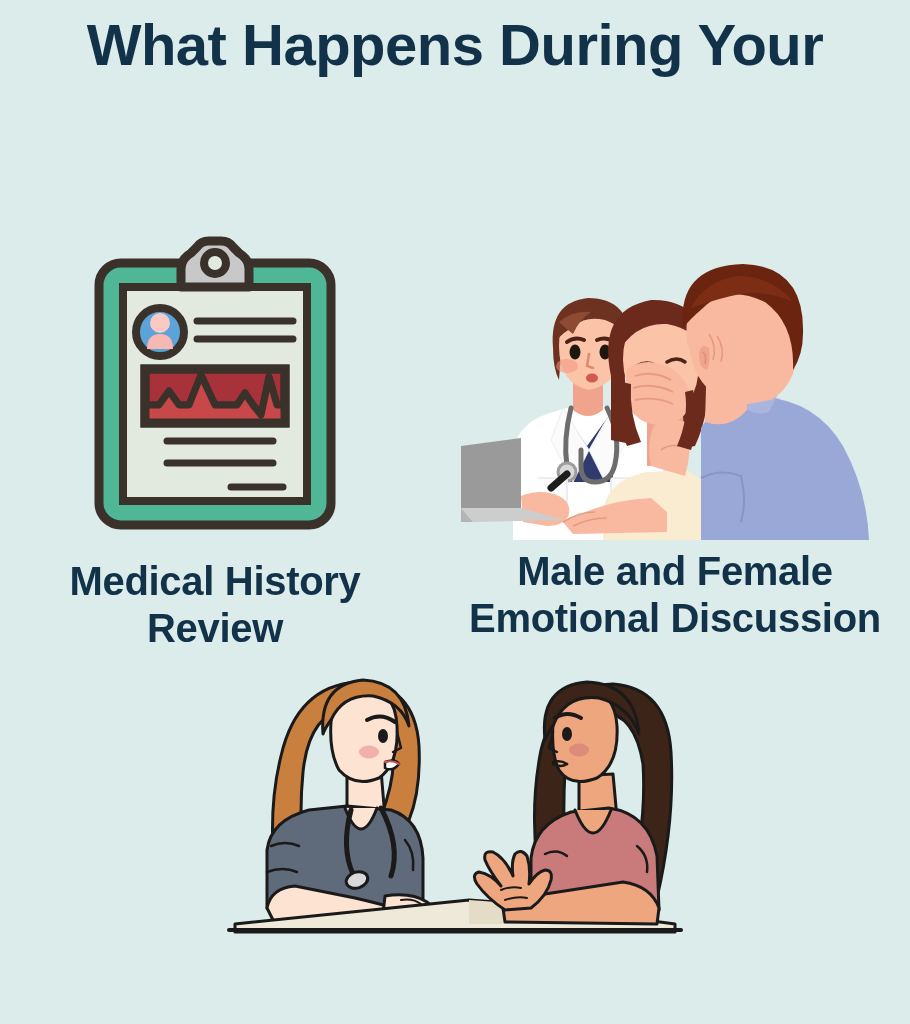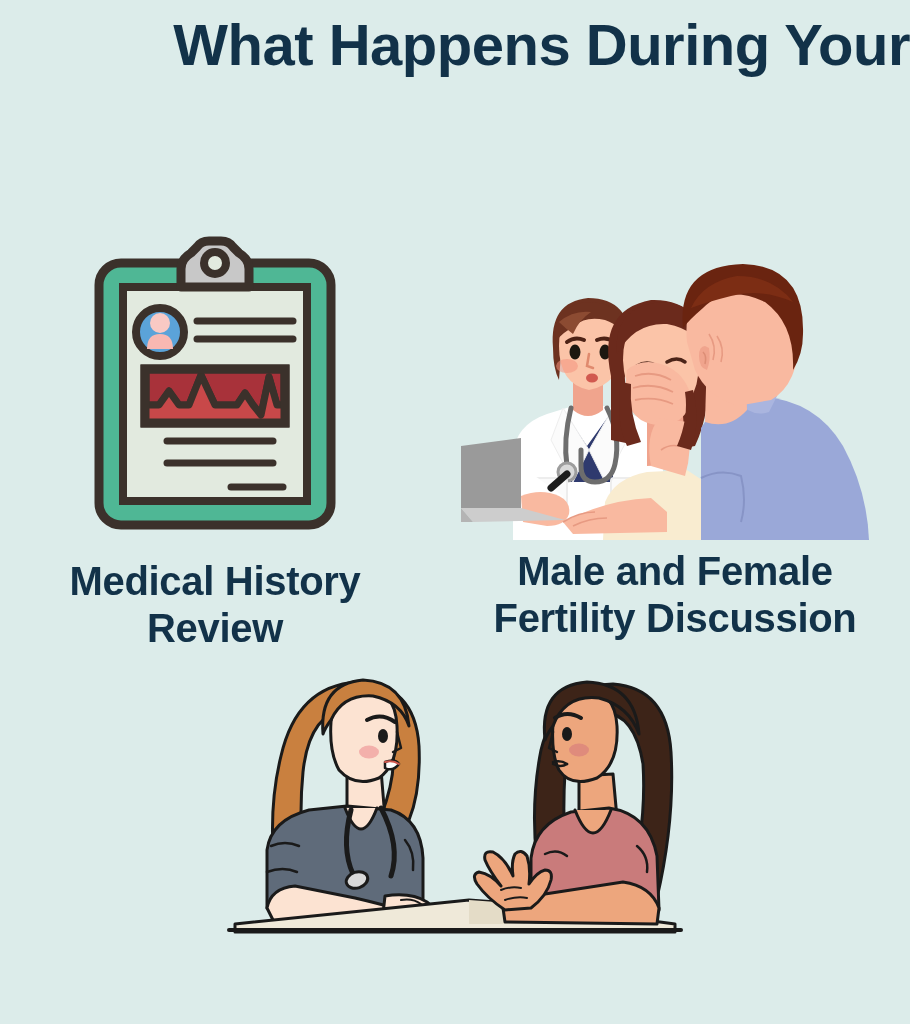--- a/index.html
+++ b/index.html
@@ -19,21 +19,21 @@
     inset: 0;
     background: #dcecea;
   }
 
   
   .title {
     position: absolute;
     top: 14px;
     left: 0;
     width: 910px;
-    text-align: right;
+    text-align: center;
     color: #123249;
     font-size: 58px;
     font-weight: 700;
     line-height: 1.08;
     letter-spacing: -0.5px;
     font-family: "Liberation Sans", sans-serif;
   }
   .title .line { display: block; }
 
   
@@ -231,21 +231,21 @@
             <path d="M254 84 Q262 96 258 110" fill="none" stroke="#e79a82" stroke-width="1.6"></path>
             <path d="M262 86 Q270 98 266 112" fill="none" stroke="#e79a82" stroke-width="1.6"></path>
           </g>
 
         </g>
       </svg>
 
     </div>
     <div class="cell-label">
       <span class="line">Male and Female</span>
-      <span class="line">Fertility Discussion</span>
+      <span class="line">Emotional Discussion</span>
     </div>
   </div>
 
   <div class="cell" id="cell-emotional">
     <div class="cell-art">
 
       <svg width="500" height="275" viewBox="0 0 500 275">
         <defs>
           <clipPath id="eClip">
               <rect x="0" y="0" width="500" height="275"></rect>

